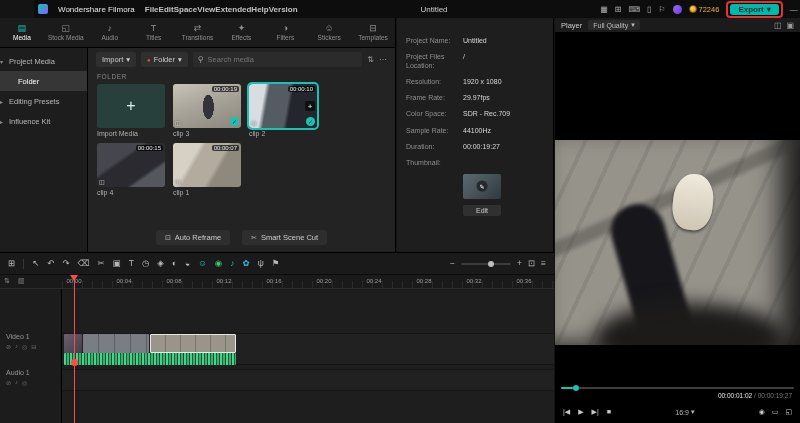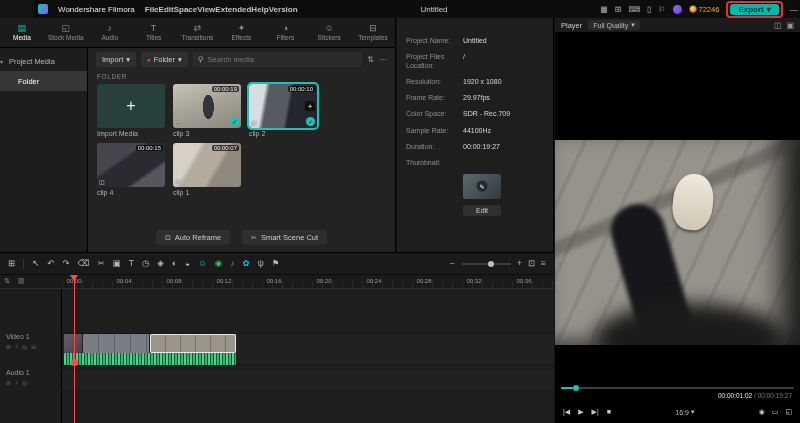--- a/index.html
+++ b/index.html
@@ -236,20 +236,28 @@
 
     <div class="media-body">
       <div class="m-sidebar">
         <div class="sb-item">
           <span class="chev">▾</span>
           <span>Project Media</span>
         </div>
         <div class="sb-item ind sel">
           <span>Folder</span>
         </div>
+        <div class="sb-item">
+          <span class="chev">▸</span>
+          <span>Editing Presets</span>
+        </div>
+        <div class="sb-item">
+          <span class="chev">▸</span>
+          <span>Influence Kit</span>
+        </div>
       </div>
 
       <div class="m-content">
         <div class="m-toolbar">
           <span class="m-btn">
             <span>Import</span>
             <span>▾</span>
           </span>
           <span class="m-btn">
             <span class="rec-dot">●</span>

